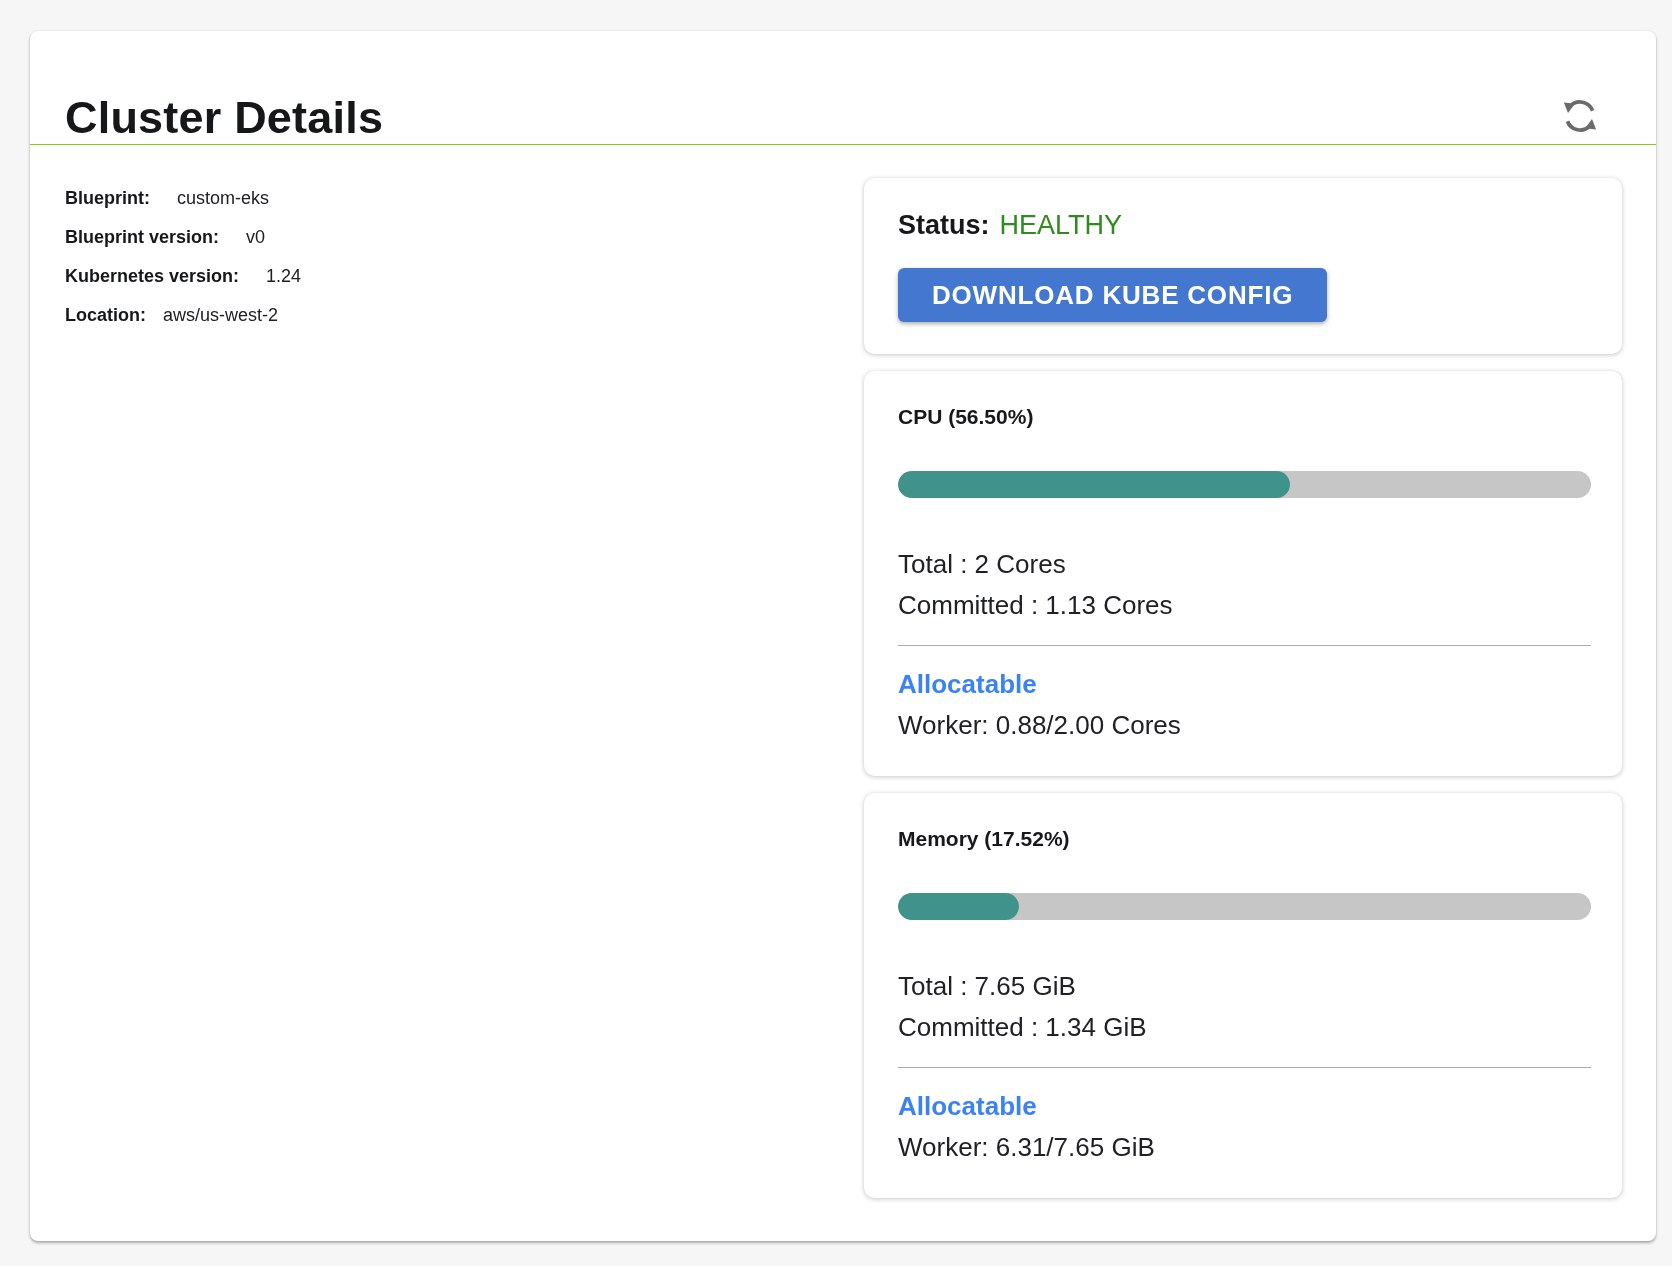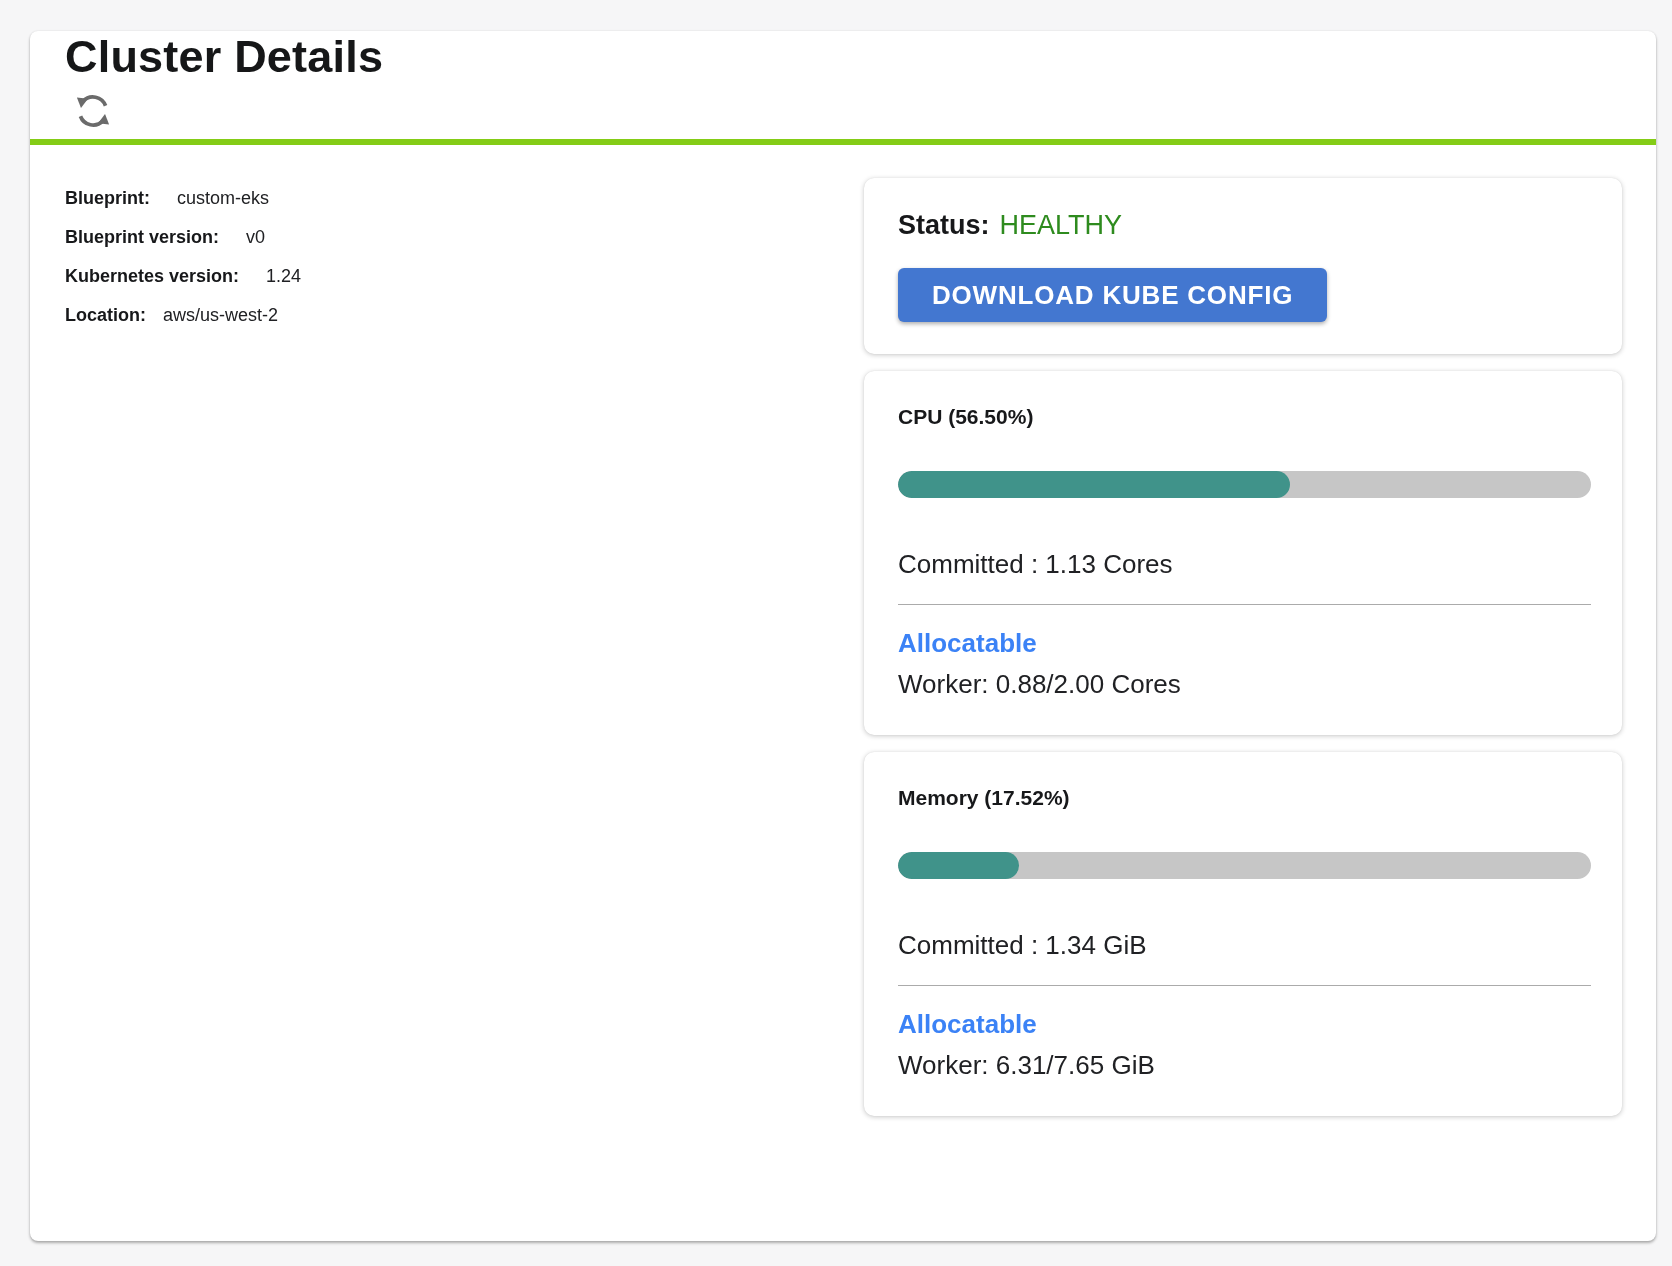--- a/index.html
+++ b/index.html
@@ -14,25 +14,24 @@
     left: 30px; top: 31px;
     width: 1626px; height: 1210px;
     background: #ffffff;
     border-radius: 8px;
     box-shadow: 0 2px 3px rgba(0,0,0,0.30), 0 0 2px rgba(0,0,0,0.10);
     overflow: hidden;
   }
   .panel-header {
     height: 114px;
     display: flex;
-    align-items: flex-start;
+    align-items: flex-end;
     justify-content: space-between;
     padding: 0 48px 0 35px;
-    border-bottom: 6px solid #84cc16;
-    flex-direction: column;
+    border-bottom: 1px solid #84cc16;
   }
   .panel-title {
     font-size: 45px;
     font-weight: bold;
     letter-spacing: 0.2px;
     color: #161718;
   }
   .refresh-btn {
     background: none;
     border: none;
@@ -146,31 +145,33 @@
           <span class="lbl">Status:</span><span class="status-value" style="color: rgb(46, 139, 30);">HEALTHY</span>
         </div>
         <button class="dl-btn" style="background: rgb(67, 119, 208);">DOWNLOAD KUBE CONFIG</button>
       </section>
 
       <section class="card metric-card">
         <div class="metric-title">CPU (56.50%)</div>
         <div class="track">
           <div class="fill" style="width: 56.5%; background: rgb(64, 147, 138);"></div>
         </div>
+        <div class="metric-line">Total : 2 Cores</div>
         <div class="metric-line">Committed : 1.13 Cores</div>
         <hr>
         <div class="metric-line bold">Allocatable</div>
         <div class="metric-line">Worker: 0.88/2.00 Cores</div>
       </section>
 
       <section class="card metric-card">
         <div class="metric-title">Memory (17.52%)</div>
         <div class="track">
           <div class="fill" style="width: 17.52%; background: rgb(64, 147, 138);"></div>
         </div>
+        <div class="metric-line">Total : 7.65 GiB</div>
         <div class="metric-line">Committed : 1.34 GiB</div>
         <hr>
         <div class="metric-line bold">Allocatable</div>
         <div class="metric-line">Worker: 6.31/7.65 GiB</div>
       </section>
 
     </div>
   </div>
 </div>
 

